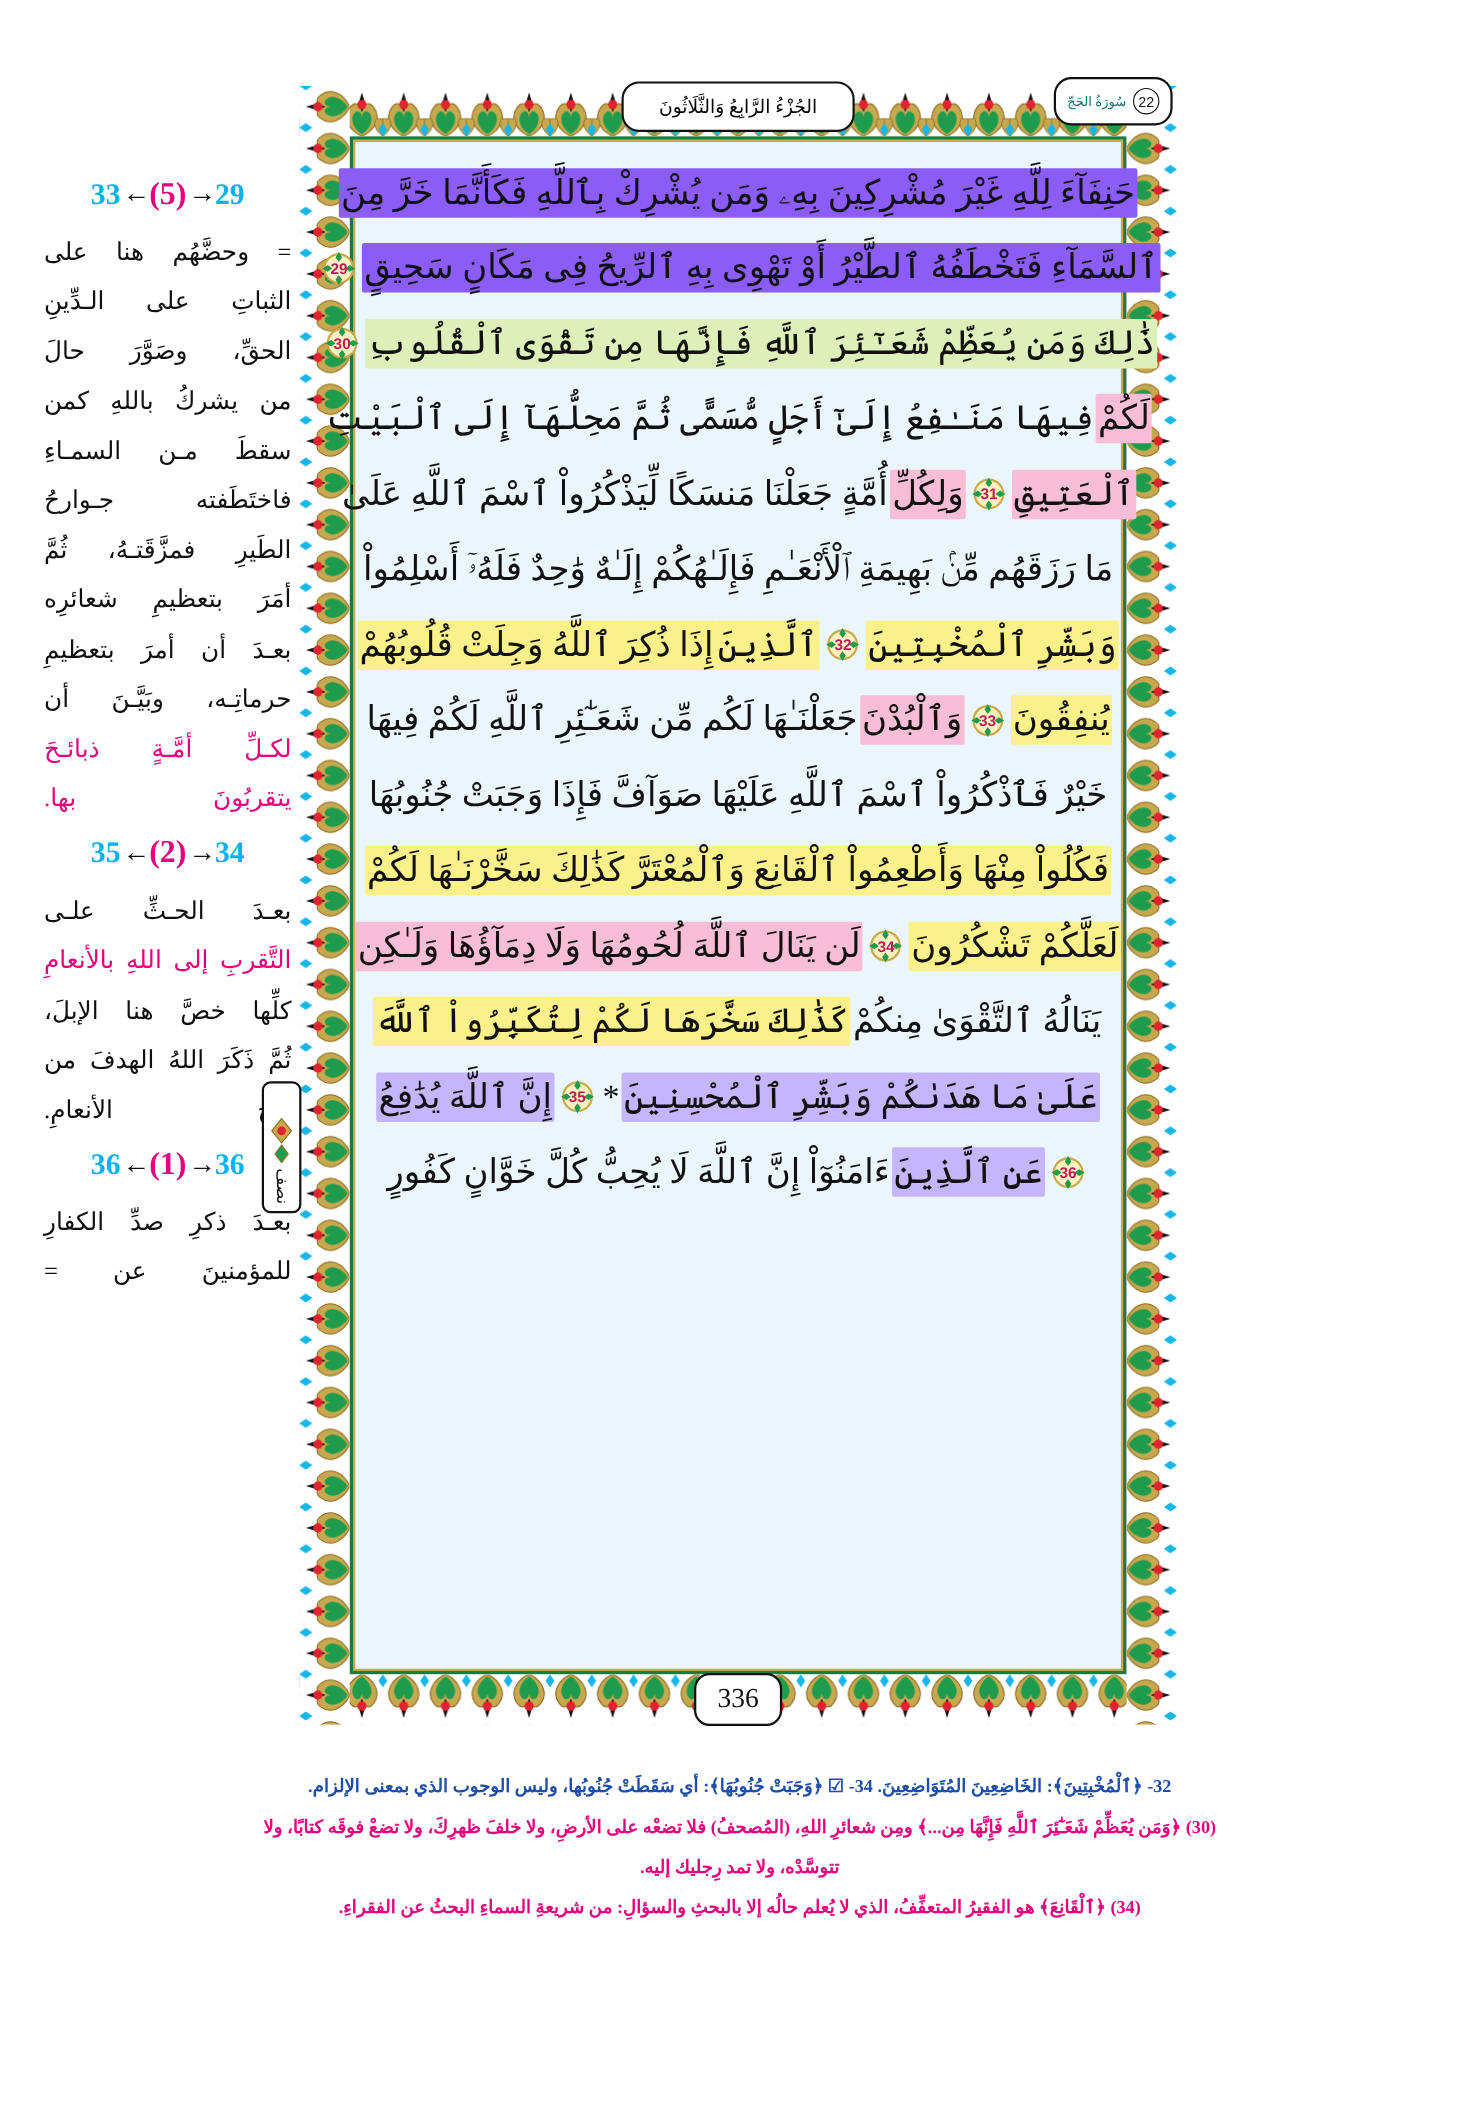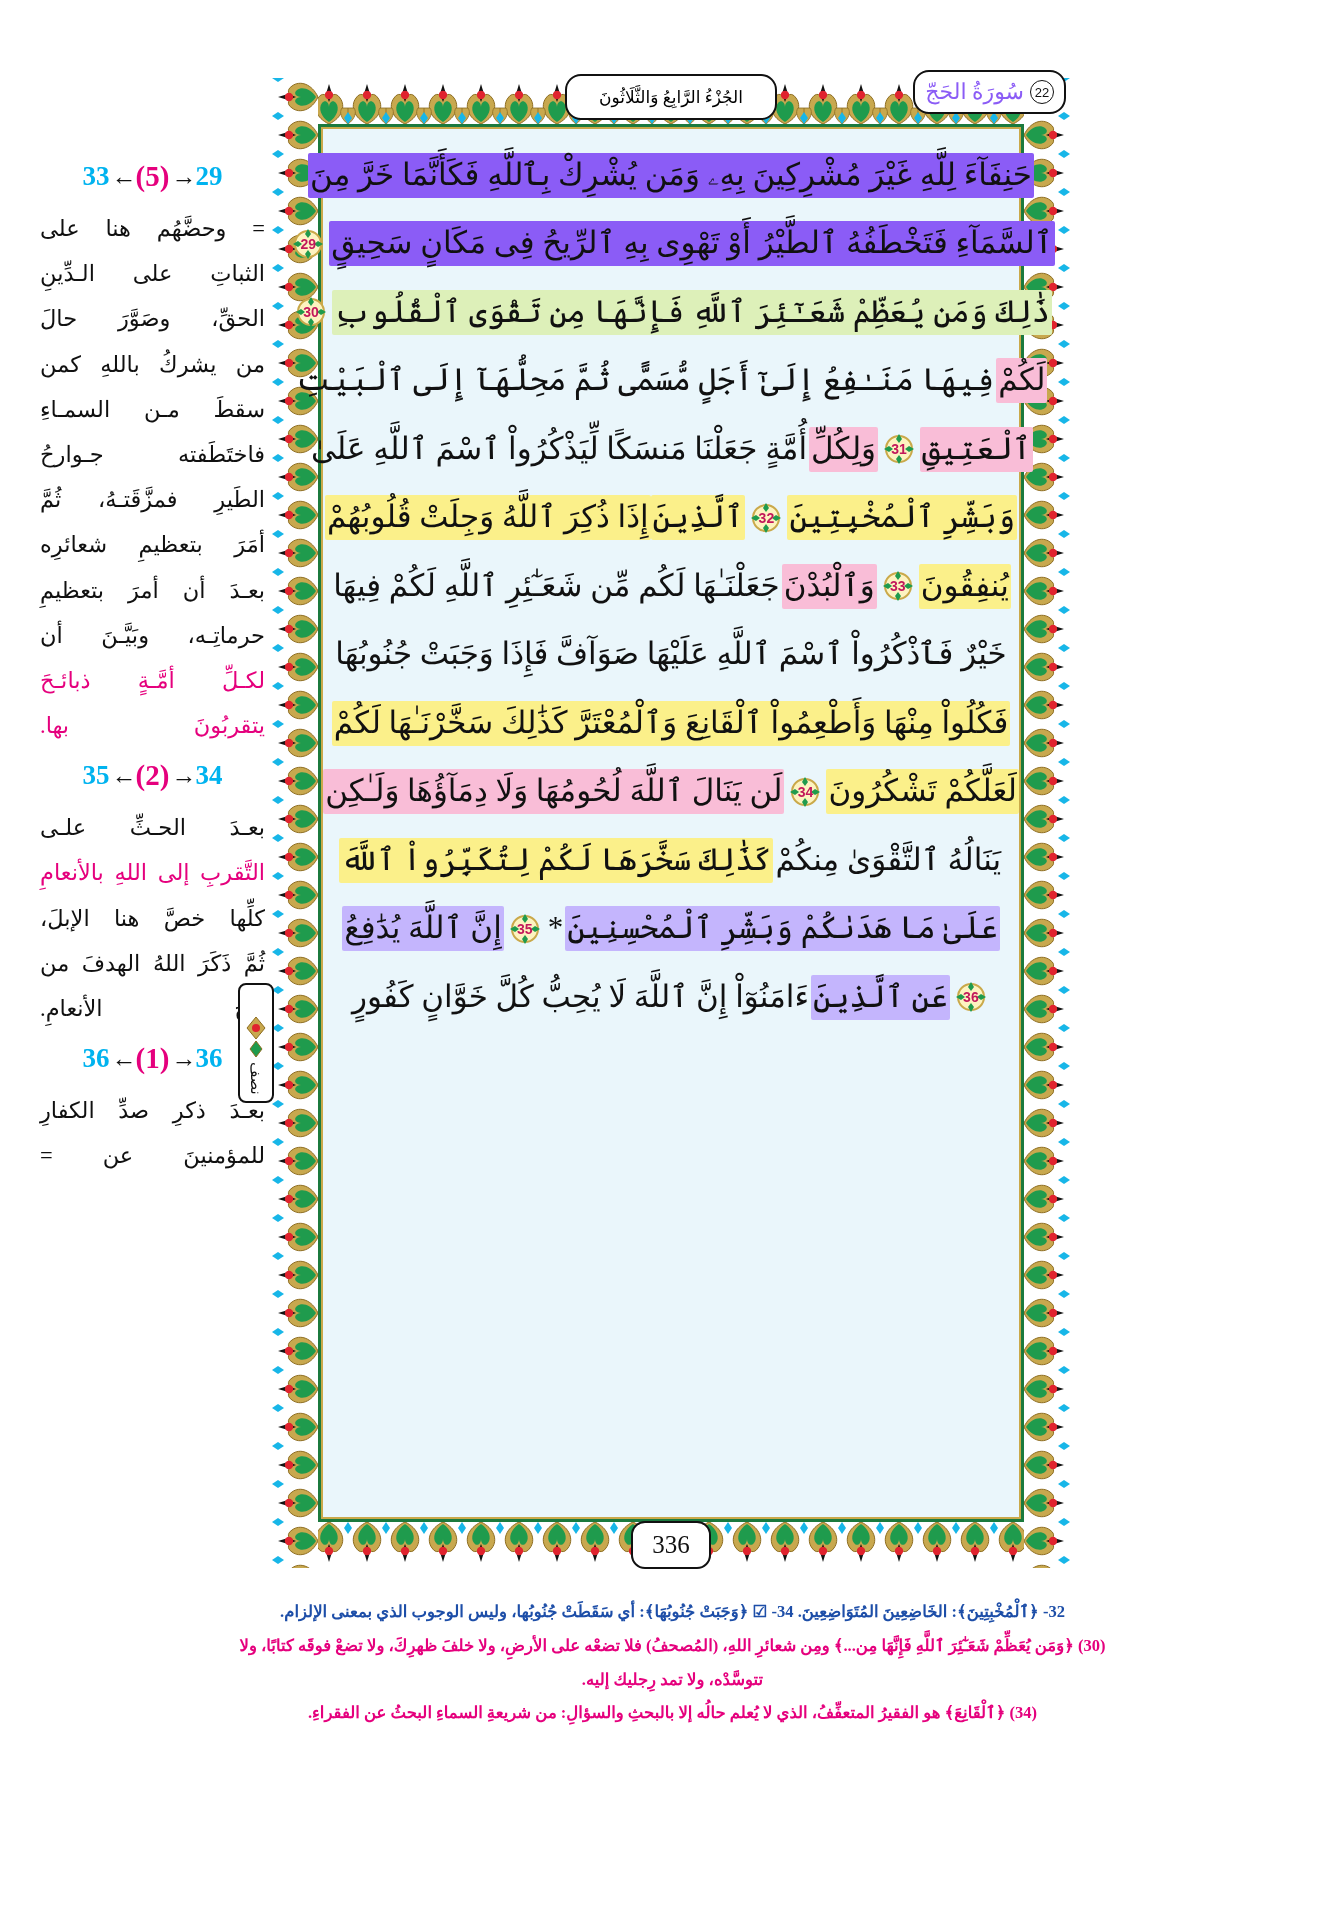--- a/index.html
+++ b/index.html
@@ -122,34 +122,34 @@
     background:#fff;border:2px solid #111;border-radius:16px;
     display:flex;align-items:center;justify-content:center;
     font-size:17px;color:#000000;z-index:6;padding:0 14px;
   }
   .hdr-surah{
     position:absolute;right:4px;top:-8px;
     display:flex;align-items:center;gap:6px;z-index:6;
     background:#fff;border:2px solid #111;border-radius:16px;
     height:40px;padding:0 10px;
   }
-  .hdr-surah .nm{font-size:22px;color:#8b5cf6;}
+  .hdr-surah .nm{font-size:12px;color:#0f766e;}
   .hdr-surah .no{
     font-family:"Liberation Sans",sans-serif;font-size:13px;color:#111;
     border:1.5px solid #111;border-radius:50%;width:22px;height:22px;
     display:flex;align-items:center;justify-content:center;
   }
 
   
   .footnotes{
     position:absolute;left:190px;top:1600px;width:965px;
     direction:rtl;text-align:center;
     font-family:"Liberation Serif","DejaVu Serif",serif;
   }
-  .fn{margin:0 0 9px 0;line-height:1.5;}
+  .fn{margin:12px 0 9px 0;line-height:1.5;}
   .fn-blue{color:#1d4ea8;font-size:16.5px;font-weight:bold;}
   .fn-pink{color:#e5007d;font-size:16.5px;font-weight:bold;}
 </style>
 </head>
 <body>
 
 <div class="page">
 
   <div class="sidebar">
 
@@ -340,20 +340,25 @@
                   <path d="M17 32 L20 27 L17 23 L14 27 Z" fill="#1f9b4d"></path>
                   <path d="M2 17 L7 20 L11 17 L7 14 Z" fill="#1f9b4d"></path>
                   <path d="M32 17 L27 20 L23 17 L27 14 Z" fill="#1f9b4d"></path>
                 </svg>
                 <i>31</i>
               </span>
               <span class="seg hl-pink">وَلِكُلِّ</span>
               <span class="seg hl-none">أُمَّةٍ جَعَلْنَا مَنسَكًا لِّيَذْكُرُواْ ٱسْمَ ٱللَّهِ عَلَىٰ</span>
             </div>
           </div>
+          <div class="ayah-line" id="line-6">
+            <div style="display: flex; align-items: center; justify-content: center; width: 100%; gap: 0px;">
+              <span class="seg hl-none">مَا رَزَقَهُم مِّنۢ بَهِيمَةِ ٱلْأَنْعَـٰمِ فَإِلَـٰهُكُمْ إِلَـٰهٌ وَٰحِدٌ فَلَهُۥٓ أَسْلِمُواْ</span>
+            </div>
+          </div>
           <div class="ayah-line" id="line-7">
             <div style="display: flex; align-items: center; justify-content: center; width: 100%; gap: 0px;">
               <span class="seg hl-yellow">وَبَشِّرِ ٱلْمُخْبِتِينَ</span>
               <span class="ayah-num">
                 <svg viewBox="0 0 34 34">
                   <circle cx="17" cy="17" r="13" fill="#fdf3c0" stroke="#caa94a" stroke-width="2"></circle>
                   <path d="M17 2 L20 7 L17 11 L14 7 Z" fill="#1f9b4d"></path>
                   <path d="M17 32 L20 27 L17 23 L14 27 Z" fill="#1f9b4d"></path>
                   <path d="M2 17 L7 20 L11 17 L7 14 Z" fill="#1f9b4d"></path>
                   <path d="M32 17 L27 20 L23 17 L27 14 Z" fill="#1f9b4d"></path>

